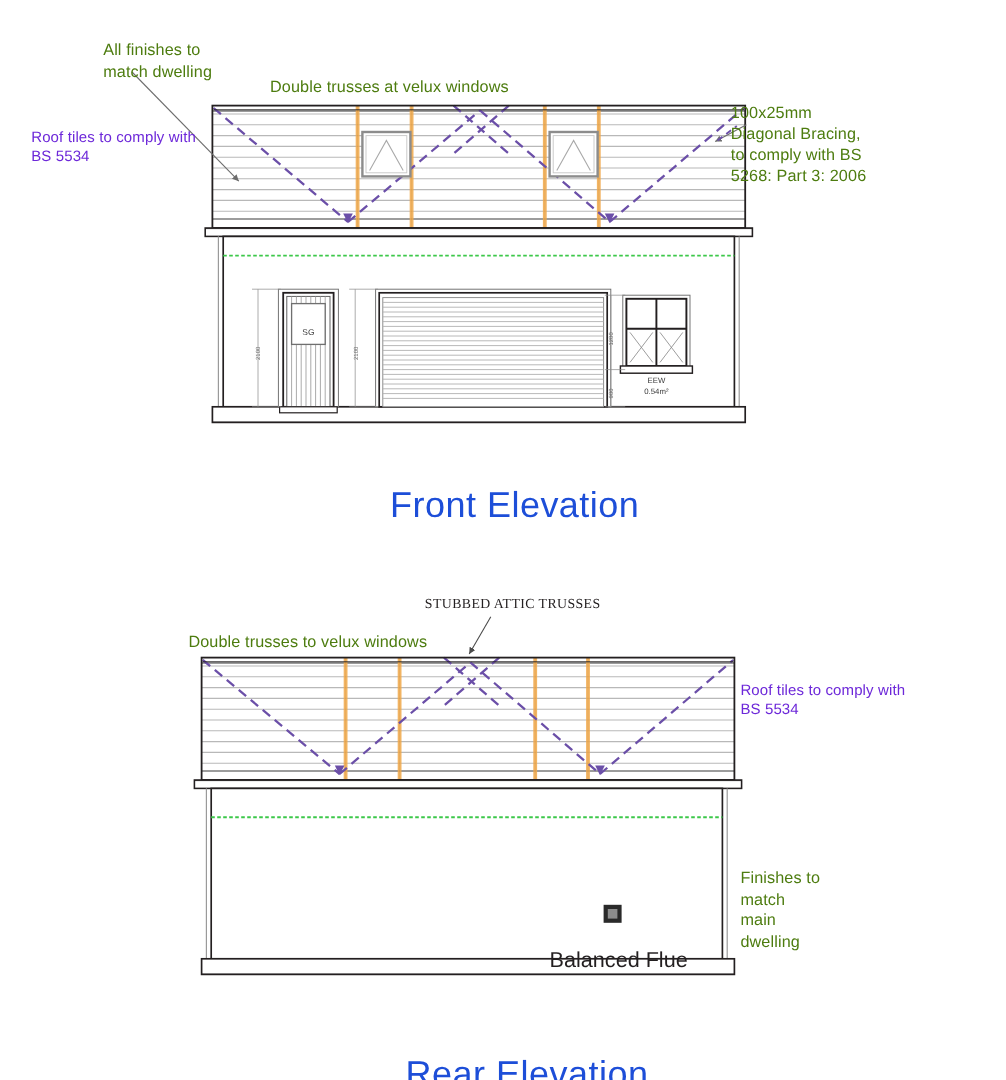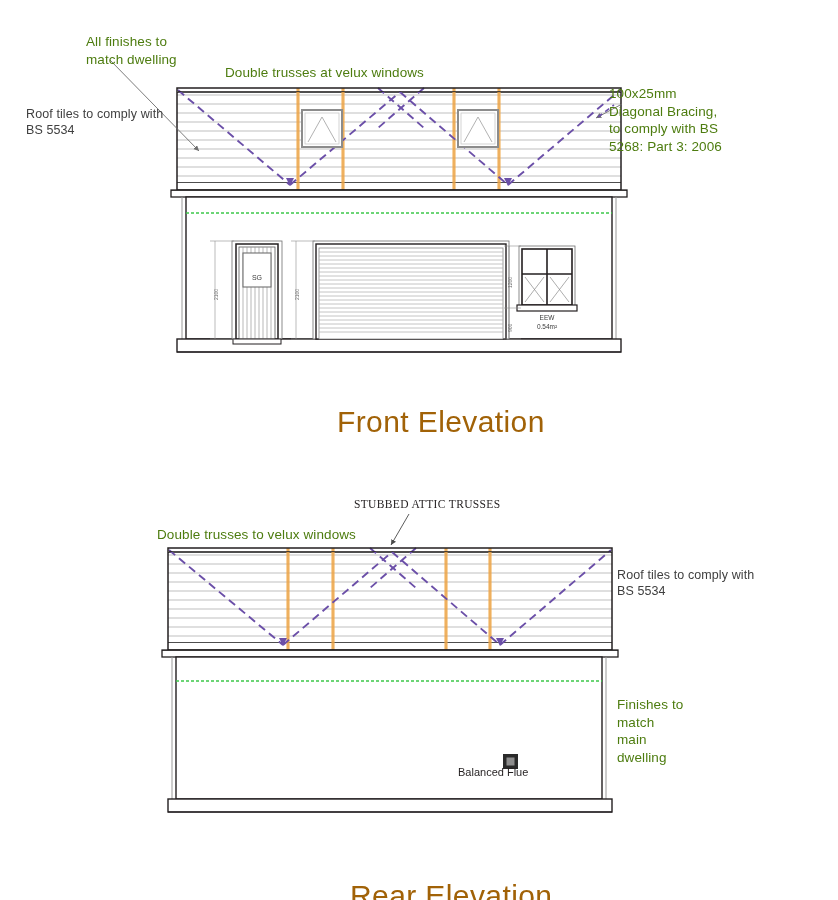--- a/index.html
+++ b/index.html
@@ -28,37 +28,36 @@
   }
   .anno {
     position: absolute;
     font-family: "Liberation Sans", sans-serif;
     white-space: pre;
     line-height: 1.30;
     color: #4d7c0f;
     letter-spacing: 0.1px;
   }
   .anno.red {
-    color: #404040;
+    color: #6d28d9;
   }
   .anno.small {
     font-size: 12.5px;
   }
   .anno.mid {
     font-size: 13.5px;
   }
   .title {
     position: absolute;
     font-family: "Liberation Sans", sans-serif;
     font-size: 30px;
-    color: #a16207;
+    color: #1d4ed8;
     white-space: pre;
     letter-spacing: 0.4px;
     font-weight: 400;
-    margin-left: 12px;
   }
   .caps {
     position: absolute;
     font-size: 11.5px;
     letter-spacing: 0.35px;
     white-space: pre;
     color: #231f20;
     font-family: "Liberation Sans", sans-serif;
   }
   .dimtxt {
@@ -81,24 +80,25 @@
     position: absolute;
     font-size: 6.5px;
     color: #3a3a3a;
     white-space: pre;
     text-align: center;
     line-height: 1.45;
     font-family: "Liberation Sans", sans-serif;
   }
   .flue-label {
     position: absolute;
-    font-size: 11px;
+    font-size: 18px;
     color: #231f20;
     white-space: pre;
     font-family: "Liberation Sans", sans-serif;
+    margin-top: 24px;
   }
 </style>
 </head>
 <body>
 
 <div id="sheet">
 <svg width="838" height="900" viewBox="0 0 838 900" xmlns="http://www.w3.org/2000/svg">
 
   <defs>
 
@@ -423,20 +423,20 @@
 
 <div class="title" style="left:325px; top:405px;">Front Elevation</div>
 
 <div class="caps" style="left:354px; top:498px;font-family:Liberation Serif, serif;">STUBBED ATTIC TRUSSES</div>
 
 <div class="anno mid" style="left:157px; top:526px;">Double trusses to velux windows</div>
 
 <div class="anno small red" style="left:617px; top:567px;">Roof tiles to comply with
 BS 5534</div>
 
-<div class="anno mid" style="left:617px; top:696px;">Finishes to
+<div class="anno mid" style="left:617px; top:723px;">Finishes to
 match
 main
 dwelling</div>
 
 <div class="flue-label" style="left:458px; top:766px;">Balanced Flue</div>
 
 <div class="title" style="left:338px; top:879px;">Rear Elevation</div>
 
 </body></html>

